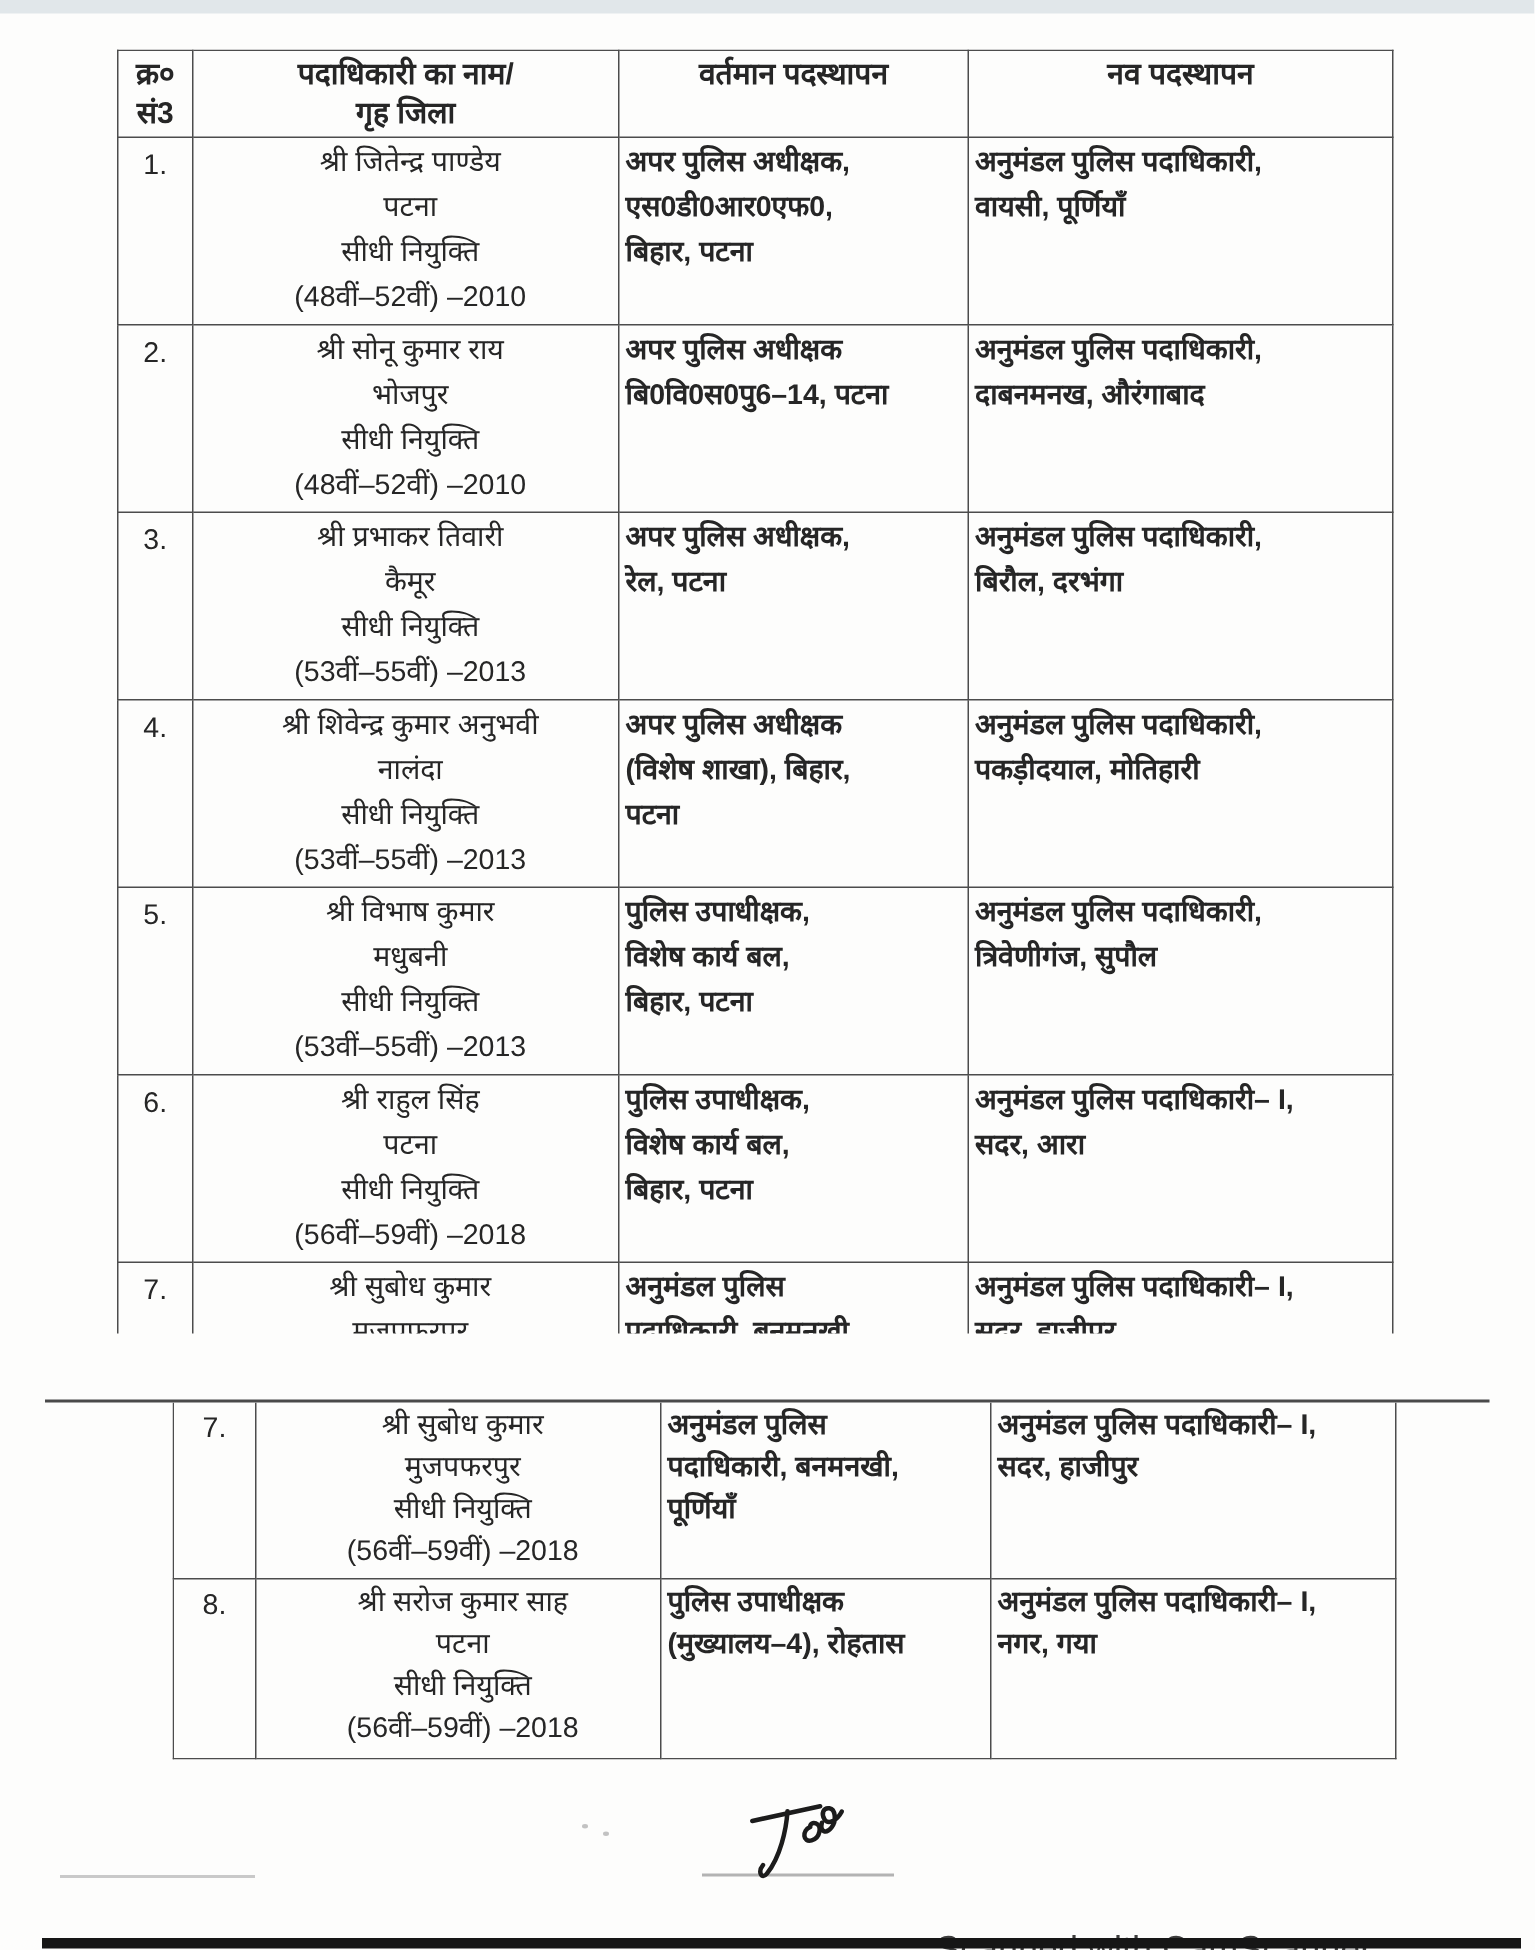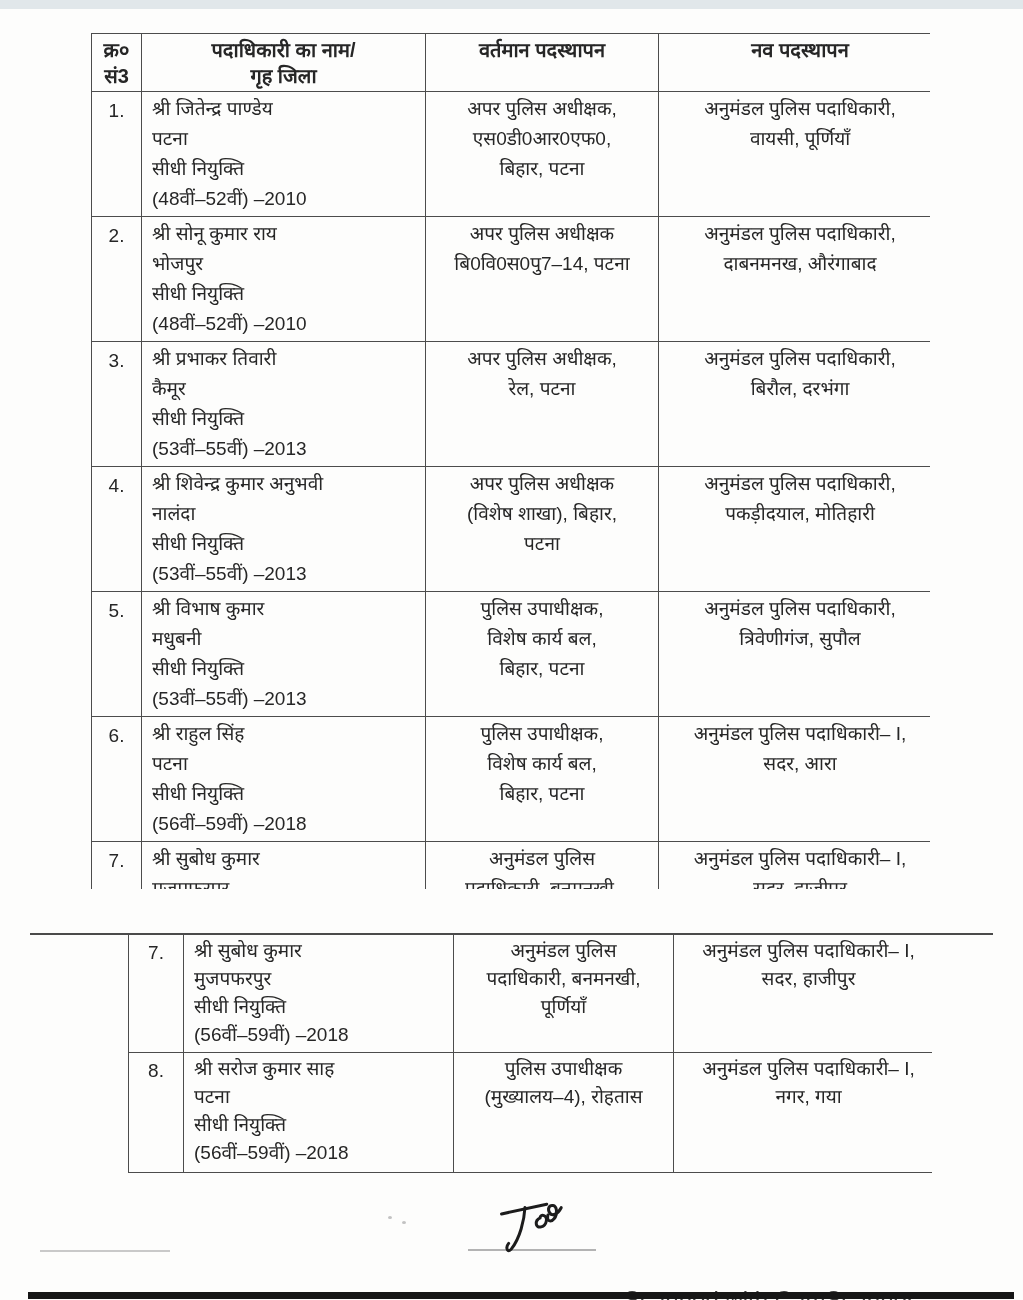--- a/index.html
+++ b/index.html
@@ -5,39 +5,39 @@
   html,body{margin:0;padding:0;}
   body{
     width:1023px;height:1300px;position:relative;overflow:hidden;
     background:#fdfdfc;
     font-family:"Liberation Sans","DejaVu Sans",sans-serif;
     color:#262626;
   }
   .top-strip{position:absolute;left:0;top:0;width:1023px;height:9px;background:#e1e7ea;}
 
   
-  .scan-table{border-collapse:collapse;table-layout:fixed;margin-left:13px;}
+  .scan-table{border-collapse:collapse;table-layout:fixed;}
   .scan-table td{
     border:1px solid #4c4c4c;
     vertical-align:top;
     font-size:19px;
     line-height:30px;
     padding:2px 4px;
   }
   .sec1-wrap{position:absolute;left:78px;top:33px;width:852px;height:856px;overflow:hidden;}
   .sec1-wrap .scan-table{width:850px;}
   .sec2-wrap{position:absolute;left:115px;top:935px;width:817px;overflow:hidden;}
   .sec2-wrap .scan-table{width:815px;}
   .sec2-wrap .scan-table td{line-height:28px;}
   .sec2-wrap .scan-table{border-top:none;}
   .sec2-wrap tr:first-child td{border-top:none;}
 
   td.c-sn{text-align:center;padding-top:4px;}
-  td.c-name{text-align:left;padding-left:10px;}
-  td.c-mid,td.c-new{text-align:center;}
+  td.c-name{text-align:center;padding-left:10px;}
+  td.c-mid,td.c-new{font-weight:bold;}
   tr.hdr td{
     text-align:center;font-weight:bold;font-size:20px;line-height:26px;padding-top:3px;
   }
   .sec2-line{position:absolute;left:30px;top:933px;width:963px;height:2px;background:#4a4a4a;}
 
   
   .pencil-a{position:absolute;left:40px;top:1250px;width:130px;height:2px;background:#c9c9c9;}
   .pencil-b{position:absolute;left:468px;top:1249px;width:128px;height:2px;background:#b3b3b3;}
   .dot{position:absolute;width:4px;height:3px;background:#c2c2c2;border-radius:50%;}
   .signature{position:absolute;left:497px;top:1196px;}
@@ -96,21 +96,21 @@
     <tr style="height:125px">
       <td class="c-sn">2.</td>
       <td class="c-name">
             <div>श्री सोनू कुमार राय</div>
             <div>भोजपुर</div>
             <div>सीधी नियुक्ति</div>
             <div>(48वीं–52वीं) –2010</div>
           </td>
       <td class="c-mid">
             <div>अपर पुलिस अधीक्षक</div>
-            <div>बि0वि0स0पु7–14, पटना</div>
+            <div>बि0वि0स0पु6–14, पटना</div>
           </td>
       <td class="c-new">
             <div>अनुमंडल पुलिस पदाधिकारी,</div>
             <div>दाबनमनख, औरंगाबाद</div>
           </td>
     </tr>
     <tr style="height:123px">
       <td class="c-sn">3.</td>
       <td class="c-name">
             <div>श्री प्रभाकर तिवारी</div>

